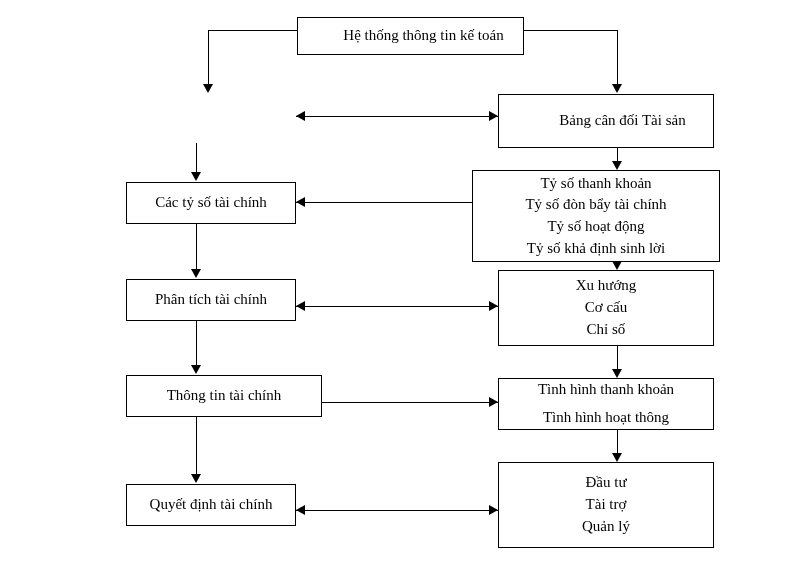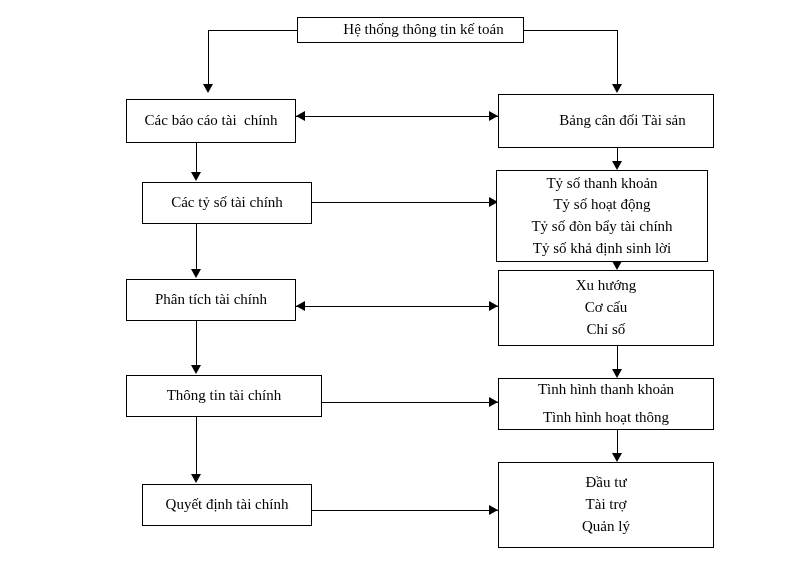--- a/index.html
+++ b/index.html
@@ -75,60 +75,57 @@
     border-bottom: 5px solid transparent;
     border-left: 9px solid #000000;
     z-index: 2;
   }
 </style>
 </head>
 <body>
 
 <div id="canvas">
 
-  <div class="node" style="left:297px; top:17px; width:227px; height:26px;padding-left:26px;">
+  <div class="node" style="left:297px; top:17px; width:227px; height:38px;padding-left:26px;">
     <span class="line">Hệ thống thông tin kế toán</span>
   </div>
 
   <div class="hline" style="left:208px; top:30px; width:90px;"></div>
   <div class="vline" style="left:208px; top:30px; height:55px;"></div>
   <div class="arrow-down" style="left:203px; top:84px;"></div>
 
   <div class="hline" style="left:523px; top:30px; width:95px;"></div>
   <div class="vline" style="left:617px; top:30px; height:55px;"></div>
   <div class="arrow-down" style="left:612px; top:84px;"></div>
 
-  <div class="node" style="left:126px; top:99px; width:170px; height:44px;">
-    <span class="line">Các báo cáo tài  chính</span>
-  </div>
 
-  <div class="node" style="left:126px; top:182px; width:170px; height:42px;margin-left:16px;">
+  <div class="node" style="left:126px; top:182px; width:170px; height:42px;">
     <span class="line">Các tỷ số tài chính</span>
   </div>
 
   <div class="node" style="left:126px; top:279px; width:170px; height:42px;">
     <span class="line">Phân tích tài chính</span>
   </div>
 
   <div class="node" style="left:126px; top:375px; width:196px; height:42px;">
     <span class="line">Thông tin tài chính</span>
   </div>
 
-  <div class="node" style="left:126px; top:484px; width:170px; height:42px;margin-left:16px;">
+  <div class="node" style="left:126px; top:484px; width:170px; height:42px;">
     <span class="line">Quyết định tài chính</span>
   </div>
 
   <div class="node" style="left:498px; top:94px; width:216px; height:54px;padding-left:33px;">
     <span class="line">Bảng cân đối Tài sản</span>
   </div>
 
-  <div class="node" style="left:496px; top:170px; width:212px; height:92px;align-items:center;">
+  <div class="node" style="left:472px; top:170px; width:248px; height:92px;align-items:center;">
     <span class="line">Tỷ số thanh khoản</span>
+    <span class="line">Tỷ số đòn bẩy tài chính</span>
     <span class="line">Tỷ số hoạt động</span>
-    <span class="line">Tỷ số đòn bẩy tài chính</span>
     <span class="line">Tỷ số khả định sinh lời</span>
   </div>
 
   <div class="node" style="left:498px; top:270px; width:216px; height:76px;font-family:Liberation Serif, serif;">
     <span class="line">Xu hướng</span>
     <span class="line">Cơ cấu</span>
     <span class="line">Chỉ số</span>
   </div>
 
   <div class="node" style="left:498px; top:378px; width:216px; height:52px;justify-content:space-between;">

